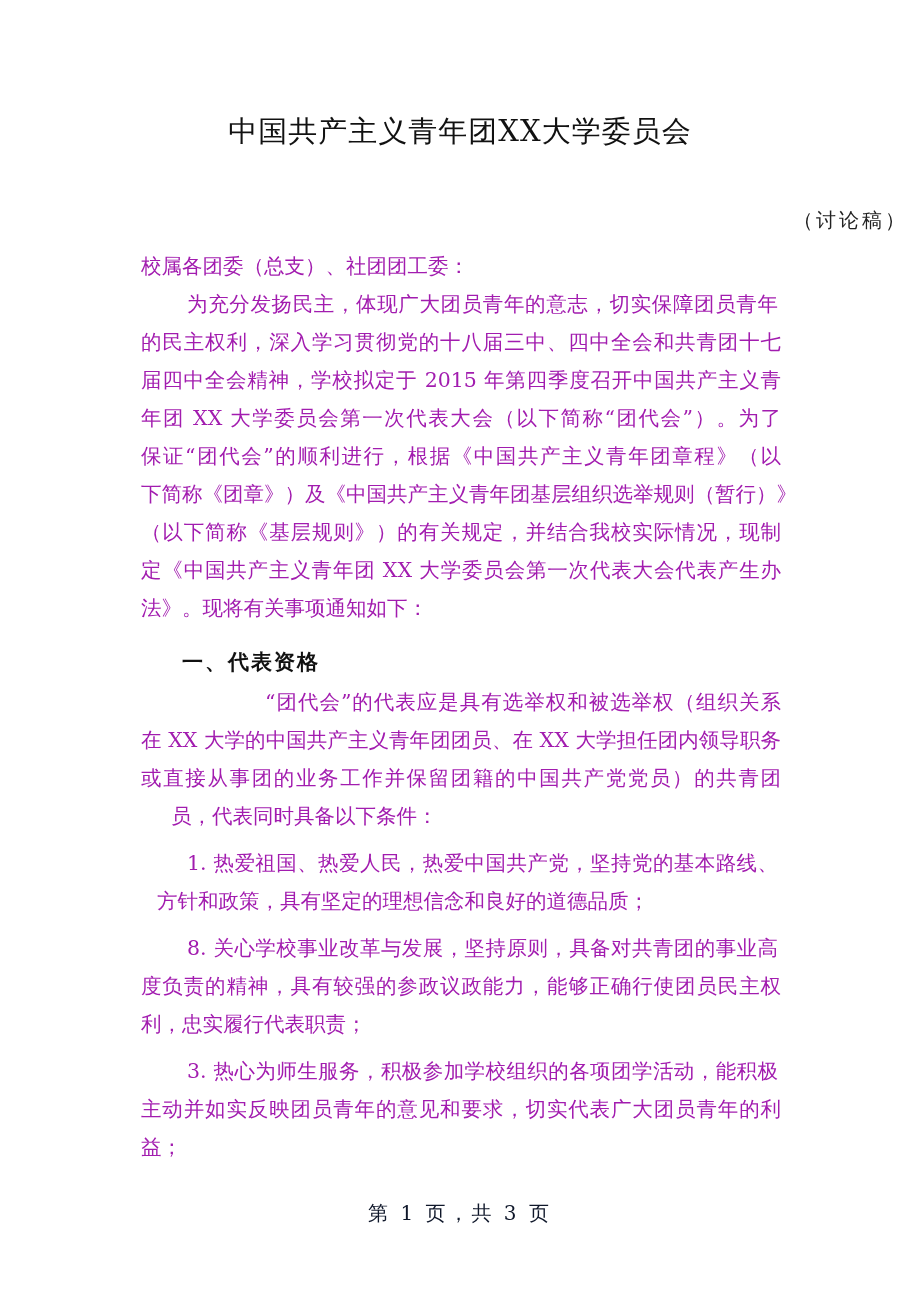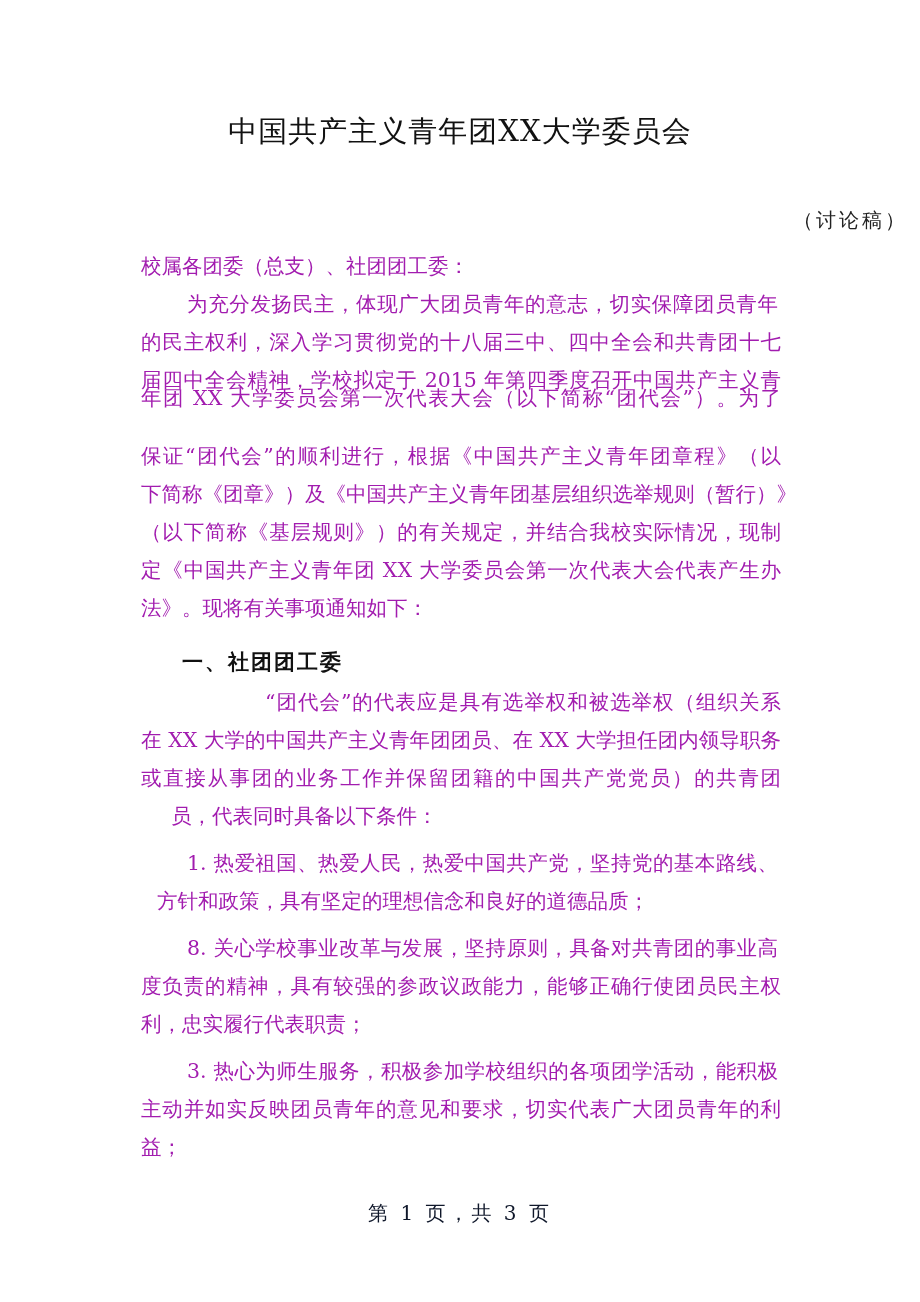--- a/index.html
+++ b/index.html
@@ -86,29 +86,29 @@
 
   <div class="title-line" style="top:112px;text-align:center;">中国共产主义青年团XX大学委员会</div>
   <div class="subtitle" style="top:207px;">（讨论稿）</div>
 
   <div class="line last" style="top:252px;">校属各团委（总支）、社团团工委：</div>
 
   <div>
     <div class="line indent" style="top:290px;">为充分发扬民主，体现广大团员青年的意志，切实保障团员青年</div>
     <div class="line" style="top:328px;">的民主权利，深入学习贯彻党的十八届三中、四中全会和共青团十七</div>
     <div class="line" style="top:366px;">届四中全会精神，学校拟定于 2015 年第四季度召开中国共产主义青</div>
-    <div class="line" style="top:384px;">年团 XX 大学委员会第一次代表大会（以下简称“团代会”）。为了</div>
+    <div class="line" style="top:404px;">年团 XX 大学委员会第一次代表大会（以下简称“团代会”）。为了</div>
     <div class="line" style="top:442px;">保证“团代会”的顺利进行，根据《中国共产主义青年团章程》（以</div>
     <div class="line" style="top:480px;">下简称《团章》）及《中国共产主义青年团基层组织选举规则（暂行）》</div>
     <div class="line" style="top:518px;">（以下简称《基层规则》）的有关规定，并结合我校实际情况，现制</div>
     <div class="line" style="top:556px;">定《中国共产主义青年团 XX 大学委员会第一次代表大会代表产生办</div>
     <div class="line last" style="top:594px;">法》。现将有关事项通知如下：</div>
   </div>
 
-  <div class="heading" style="top:648px;">一、社团团工委</div>
+  <div class="heading" style="top:648px;">一、代表资格</div>
 
   <div>
     <div class="line indent-big" style="top:688px;">“团代会”的代表应是具有选举权和被选举权（组织关系</div>
     <div class="line" style="top:726px;">在 XX 大学的中国共产主义青年团团员、在 XX 大学担任团内领导职务</div>
     <div class="line" style="top:764px;">或直接从事团的业务工作并保留团籍的中国共产党党员）的共青团</div>
     <div class="line last" style="top:802px;margin-left:30px;">员，代表同时具备以下条件：</div>
   </div>
 
   <div>
     <div class="line indent" style="top:849px;">1. 热爱祖国、热爱人民，热爱中国共产党，坚持党的基本路线、</div>

